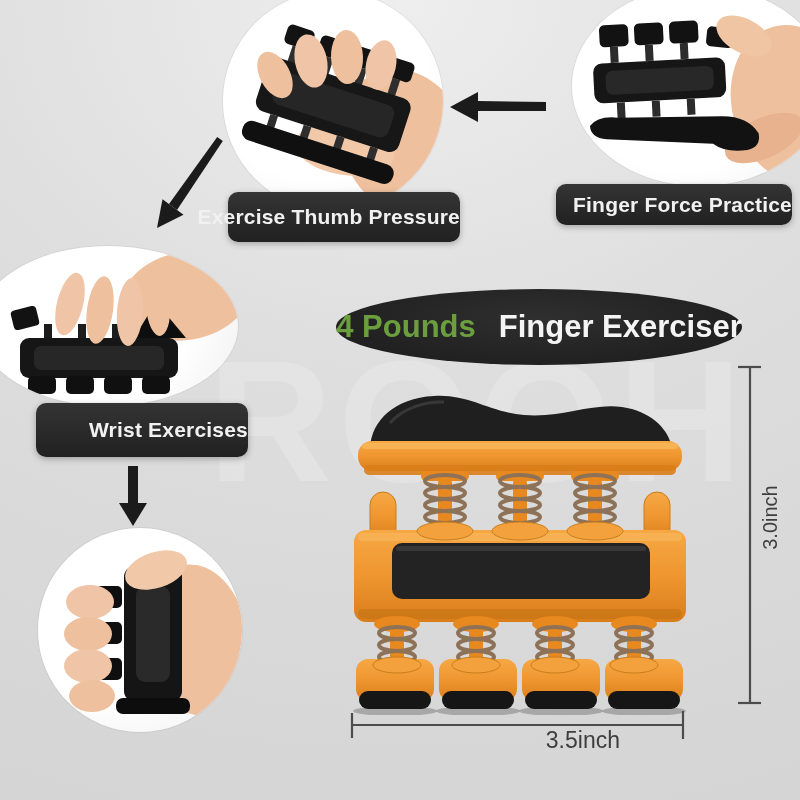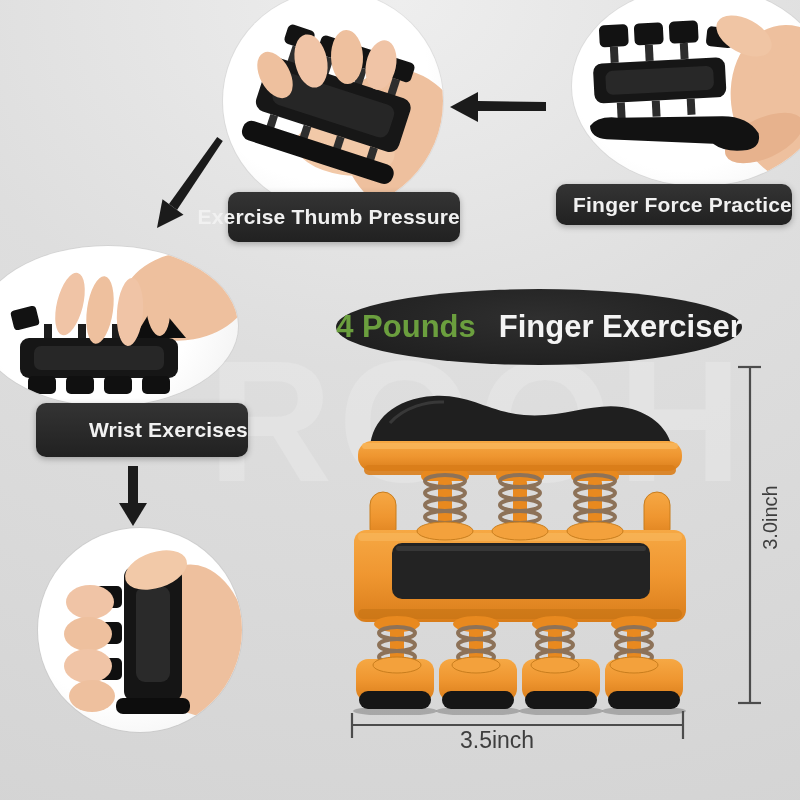--- a/index.html
+++ b/index.html
@@ -43,21 +43,21 @@
     font-size:31px;font-weight:700;color:#f4f4f4;white-space:nowrap;
   }
   .banner .hl{color:#6b9f3e;}
   .banner .rest{margin-left:23px;}
   
   .product{position:absolute;left:340px;top:385px;width:360px;height:330px;z-index:3;}
   .overlay{position:absolute;left:0;top:0;width:800px;height:800px;z-index:4;pointer-events:none;}
   
   .dim{position:absolute;z-index:5;color:#3e3e3e;}
   .dim-v{left:735px;top:506px;width:70px;text-align:center;font-size:20px;transform:rotate(-90deg);}
-  .dim-h{left:460px;top:727px;width:160px;text-align:left;font-size:23px;}
+  .dim-h{left:460px;top:727px;width:160px;text-align:right;font-size:23px;}
 </style>
 </head>
 <body>
 
 <div class="stage">
 
   <div class="watermark">ROOH</div>
 
   <div class="photo p1">
     <svg viewBox="0 0 220 220">

